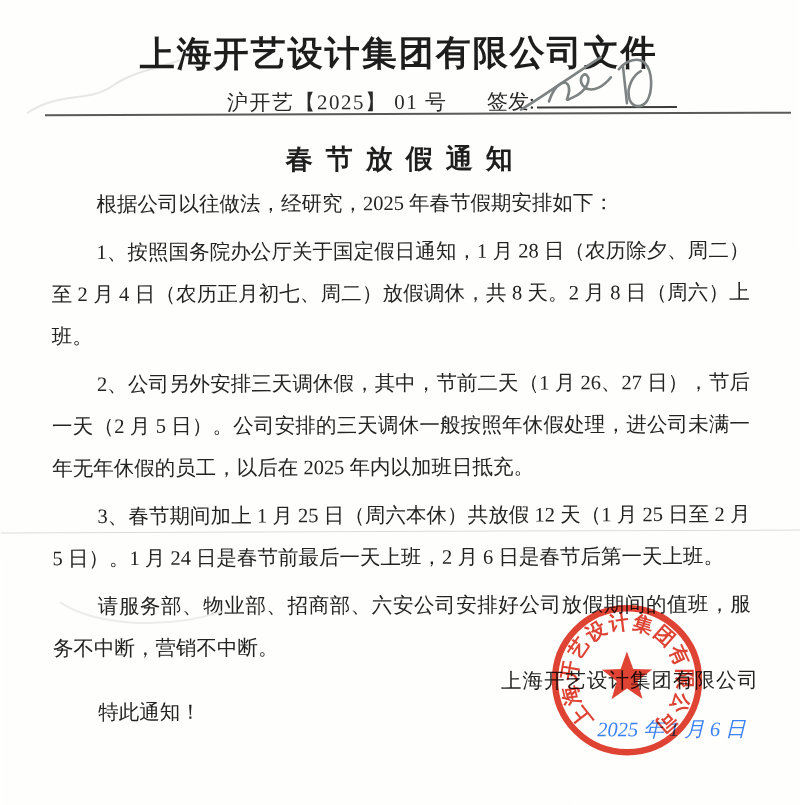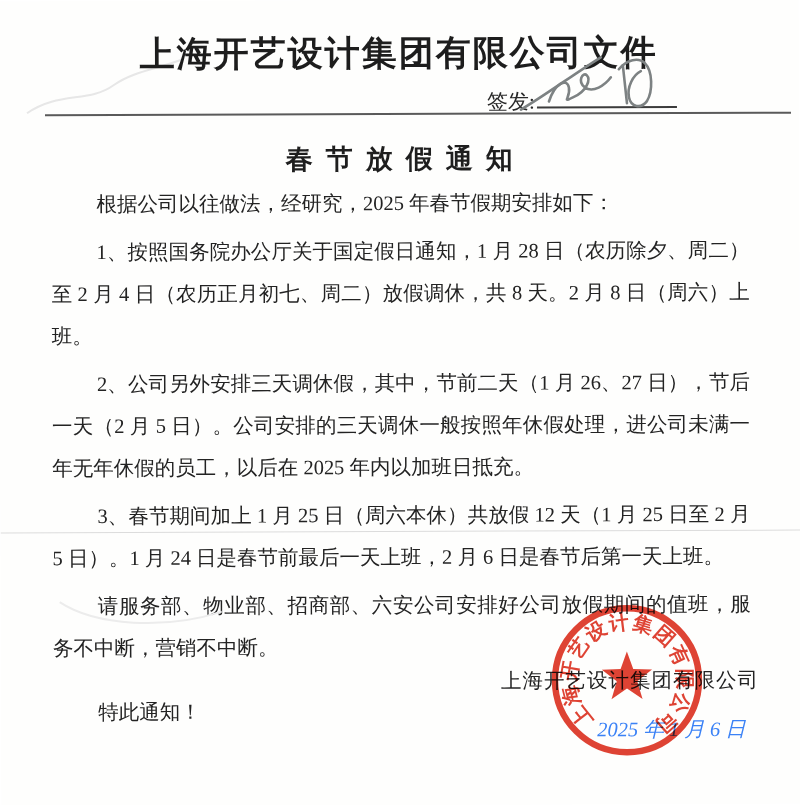--- a/index.html
+++ b/index.html
@@ -68,20 +68,21 @@
 <body>
 
 <div class="page">
 
   <svg class="artifact-curve" viewBox="0 0 180 70">
     <path d="M8,62 C40,40 70,52 95,34 C115,20 140,18 165,8" stroke="#e7e7e7" stroke-width="2" fill="none"></path>
   </svg>
 
   <div class="org-title">上海开艺设计集团有限公司文件</div>
 
+  <div class="doc-no">沪开艺【2025】 01 号</div>
 
   <div class="issuer">
     <span>签发:</span><span class="sig-underline"></span>
   </div>
 
   <svg class="signature-svg" viewBox="0 0 170 62">
     <g stroke="#7d8283" stroke-width="2.6" fill="none" stroke-linecap="round">
       <path d="M6,58 C30,44 60,22 86,6"></path>
       <path d="M34,50 C40,32 52,26 54,36 C56,46 46,52 58,46 C72,40 76,28 72,24 C68,20 62,30 70,36 C78,42 90,34 96,26"></path>
       <path d="M104,18 C112,8 124,6 130,12 C138,20 138,40 132,50 C126,58 116,56 114,46 C112,36 118,24 126,20"></path>

